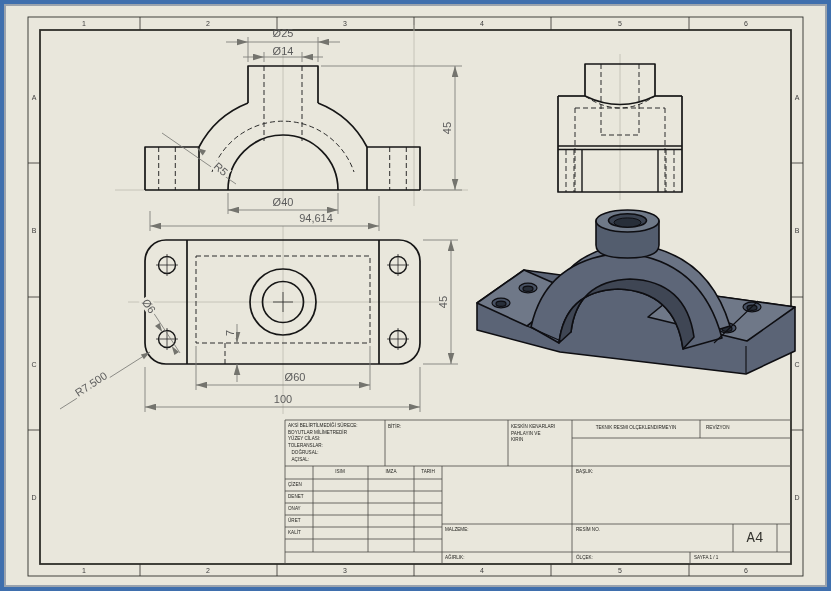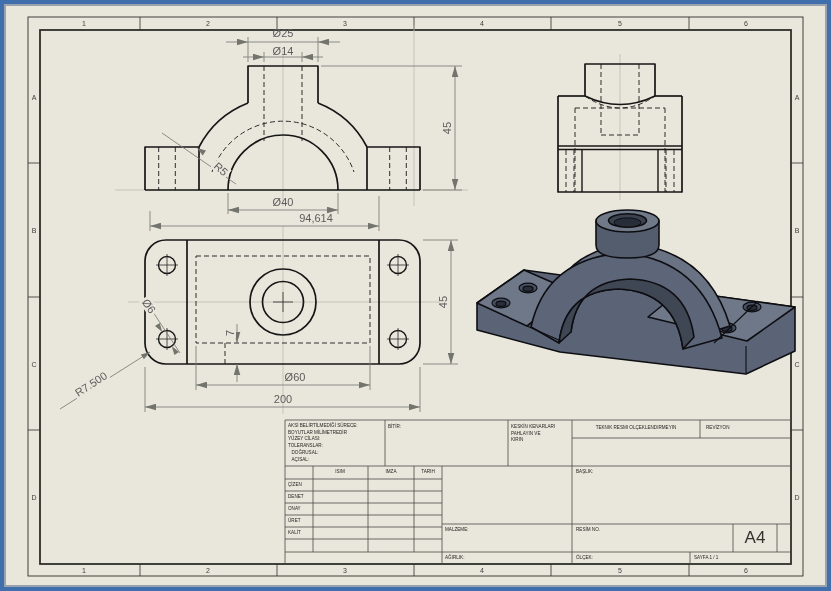--- a/index.html
+++ b/index.html
@@ -15,21 +15,21 @@
   .r42{transform:translate(-50%,-50%) rotate(42deg);}
   .r55{transform:translate(-50%,-50%) rotate(55deg);}
   .rm33{transform:translate(-50%,-50%) rotate(-33deg);}
   .zl{position:absolute;font-size:7px;color:#3c3c3c;transform:translate(-50%,-50%);}
   .tt{position:absolute;font-size:9.2px;line-height:13.5px;transform:scale(0.5);
       transform-origin:0 0;color:#1f1f1c;white-space:nowrap;}
   .ttc{position:absolute;font-size:9.2px;line-height:11px;width:240px;text-align:center;
        transform:scale(0.5);transform-origin:0 0;color:#1f1f1c;white-space:nowrap;}
   .tt span{display:block;}
   .tt span.ind{padding-left:7px;}
-  .a4{position:absolute;font-size:17px;color:#33332e;transform:translate(-50%,-50%);}
+  .a4{position:absolute;font-size:14px;color:#33332e;transform:translate(-50%,-50%);font-family:Liberation Mono, monospace;}
 </style>
 </head>
 <body>
 
 <div class="canvas">
   <div class="sheet"></div>
 
   <svg class="draw" viewBox="0 0 831 591">
     <defs>
       <marker id="ma" viewBox="0 0 10 6" refX="10" refY="3" markerUnits="userSpaceOnUse" markerWidth="11" markerHeight="7" orient="auto">
@@ -194,21 +194,21 @@
   <span class="dimtxt" style="left:283px;top:51px">Ø14</span>
   <span class="dimtxt r90" style="left:447px;top:128px">45</span>
   <span class="dimtxt r42 mask" style="left:221px;top:169px">R5</span>
   <span class="dimtxt" style="left:283px;top:202px">Ø40</span>
   <span class="dimtxt" style="left:316px;top:218px">94,614</span>
   <span class="dimtxt r90" style="left:443px;top:302px">45</span>
   <span class="dimtxt r55 mask" style="left:149px;top:306px">Ø6</span>
   <span class="dimtxt rm33 mask" style="left:91px;top:384px">R7.500</span>
   <span class="dimtxt r90 mask" style="left:230px;top:333px">7</span>
   <span class="dimtxt" style="left:295px;top:377px">Ø60</span>
-  <span class="dimtxt" style="left:283px;top:399px">200</span>
+  <span class="dimtxt" style="left:283px;top:399px">100</span>
 
   <span class="zl" style="left:84px;top:23px">1</span>
   <span class="zl" style="left:208px;top:23px">2</span>
   <span class="zl" style="left:345px;top:23px">3</span>
   <span class="zl" style="left:482px;top:23px">4</span>
   <span class="zl" style="left:620px;top:23px">5</span>
   <span class="zl" style="left:746px;top:23px">6</span>
   <span class="zl" style="left:84px;top:570px">1</span>
   <span class="zl" style="left:208px;top:570px">2</span>
   <span class="zl" style="left:345px;top:570px">3</span>

